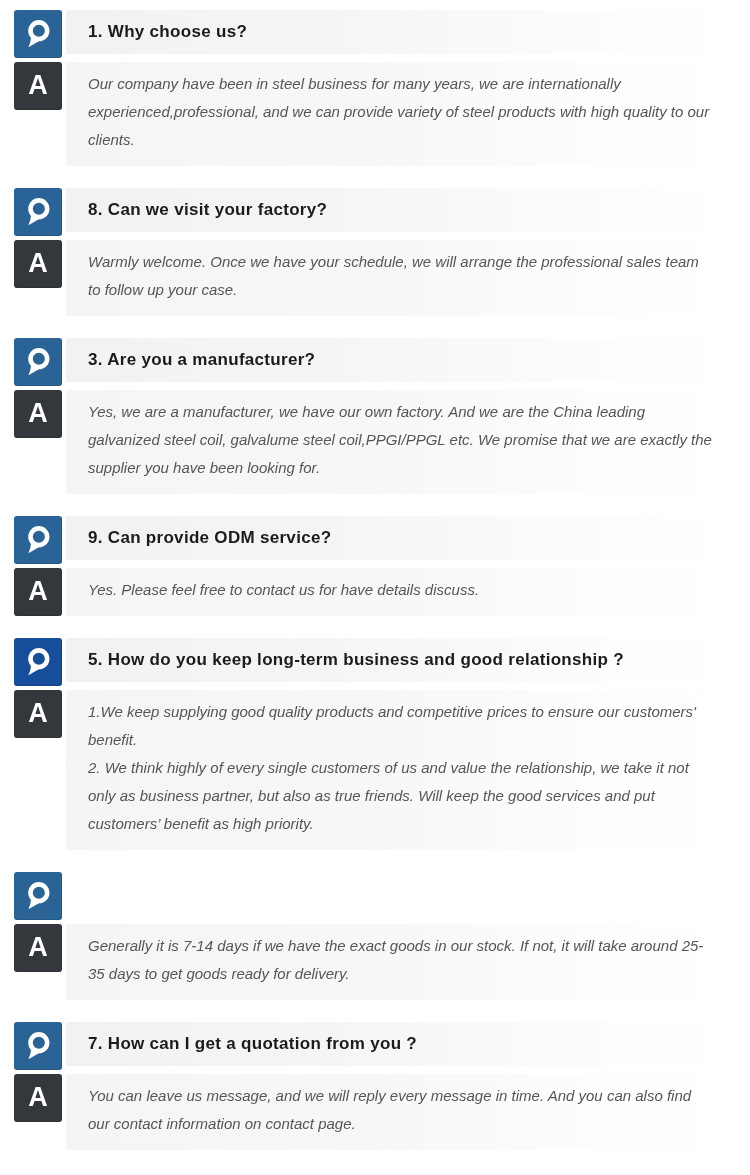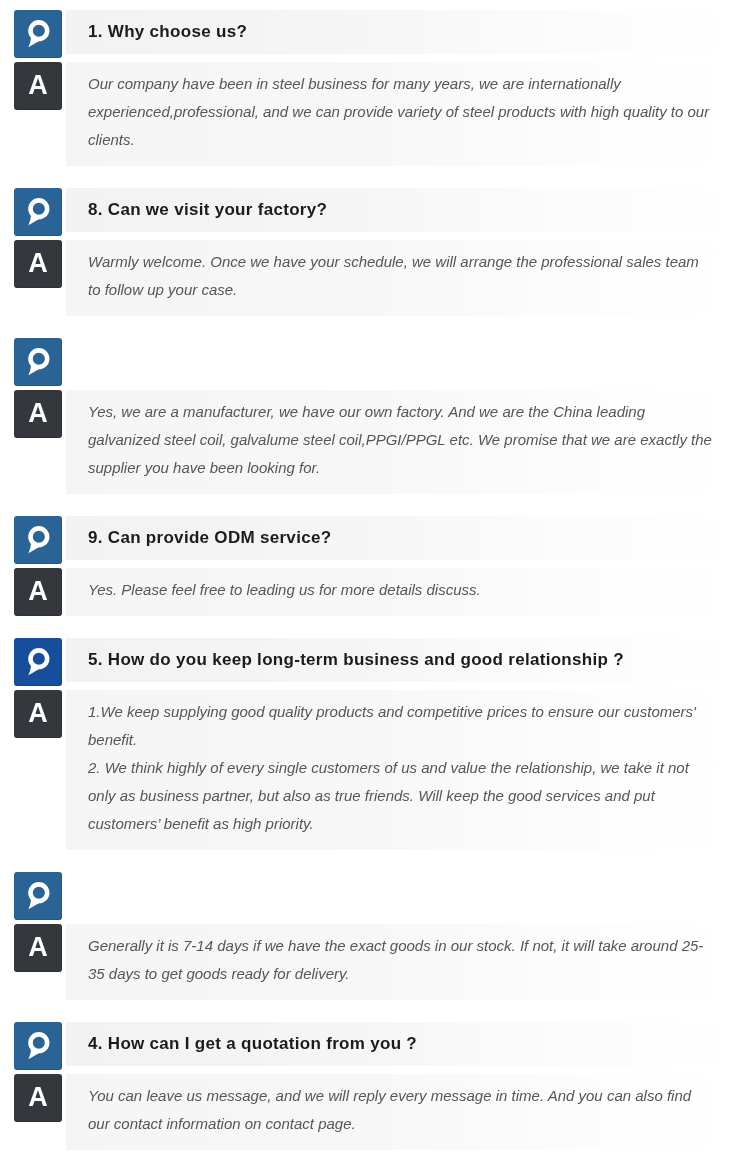--- a/index.html
+++ b/index.html
@@ -135,20 +135,23 @@
   </section>
 
   <section class="faq-item">
     <div class="q-row">
       <div class="icon-box q-icon-box" style="background: rgb(42, 100, 150);">
         <svg class="q-svg" viewBox="0 0 48 48" aria-hidden="true">
           <circle cx="25" cy="20" r="10" fill="none" stroke="#ffffff" stroke-width="5.5"></circle>
           <path d="M16 26 L27 31.5 L12.5 40 Q15.5 33 16 26 Z" fill="#ffffff"></path>
         </svg>
       </div>
+      <h3 class="q-bar">
+          <span class="q-text">3. Are you a manufacturer?</span>
+        </h3>
     </div>
     <div class="a-row">
       <div class="icon-box a-icon-box" style="background: rgb(52, 55, 60);">
         <span class="a-glyph">A</span>
       </div>
       <div class="a-bar">
         <p class="a-text">Yes, we are a manufacturer, we have our own factory. And we are the China leading galvanized steel coil, galvalume steel coil,PPGI/PPGL etc. We promise that we are exactly the supplier you have been looking for.</p>
       </div>
     </div>
   </section>
@@ -163,21 +166,21 @@
       </div>
       <h3 class="q-bar">
           <span class="q-text">9. Can provide ODM service?</span>
         </h3>
     </div>
     <div class="a-row">
       <div class="icon-box a-icon-box" style="background: rgb(52, 55, 60);">
         <span class="a-glyph">A</span>
       </div>
       <div class="a-bar">
-        <p class="a-text">Yes. Please feel free to leading us for more details discuss.</p>
+        <p class="a-text">Yes. Please feel free to contact us for have details discuss.</p>
       </div>
     </div>
   </section>
 
   <section class="faq-item">
     <div class="q-row">
       <div class="icon-box q-icon-box" style="background: rgb(22, 78, 156);">
         <svg class="q-svg" viewBox="0 0 48 48" aria-hidden="true">
           <circle cx="25" cy="20" r="10" fill="none" stroke="#ffffff" stroke-width="5.5"></circle>
           <path d="M16 26 L27 31.5 L12.5 40 Q15.5 33 16 26 Z" fill="#ffffff"></path>
@@ -219,21 +222,21 @@
 
   <section class="faq-item">
     <div class="q-row">
       <div class="icon-box q-icon-box" style="background: rgb(42, 100, 150);">
         <svg class="q-svg" viewBox="0 0 48 48" aria-hidden="true">
           <circle cx="25" cy="20" r="10" fill="none" stroke="#ffffff" stroke-width="5.5"></circle>
           <path d="M16 26 L27 31.5 L12.5 40 Q15.5 33 16 26 Z" fill="#ffffff"></path>
         </svg>
       </div>
       <h3 class="q-bar">
-          <span class="q-text">4. How can I get a quotation from you ?</span>
+          <span class="q-text">7. How can I get a quotation from you ?</span>
         </h3>
     </div>
     <div class="a-row">
       <div class="icon-box a-icon-box" style="background: rgb(52, 55, 60);">
         <span class="a-glyph">A</span>
       </div>
       <div class="a-bar">
         <p class="a-text">You can leave us message, and we will reply every message in time. And you can also find our contact information on contact page.</p>
       </div>
     </div>

